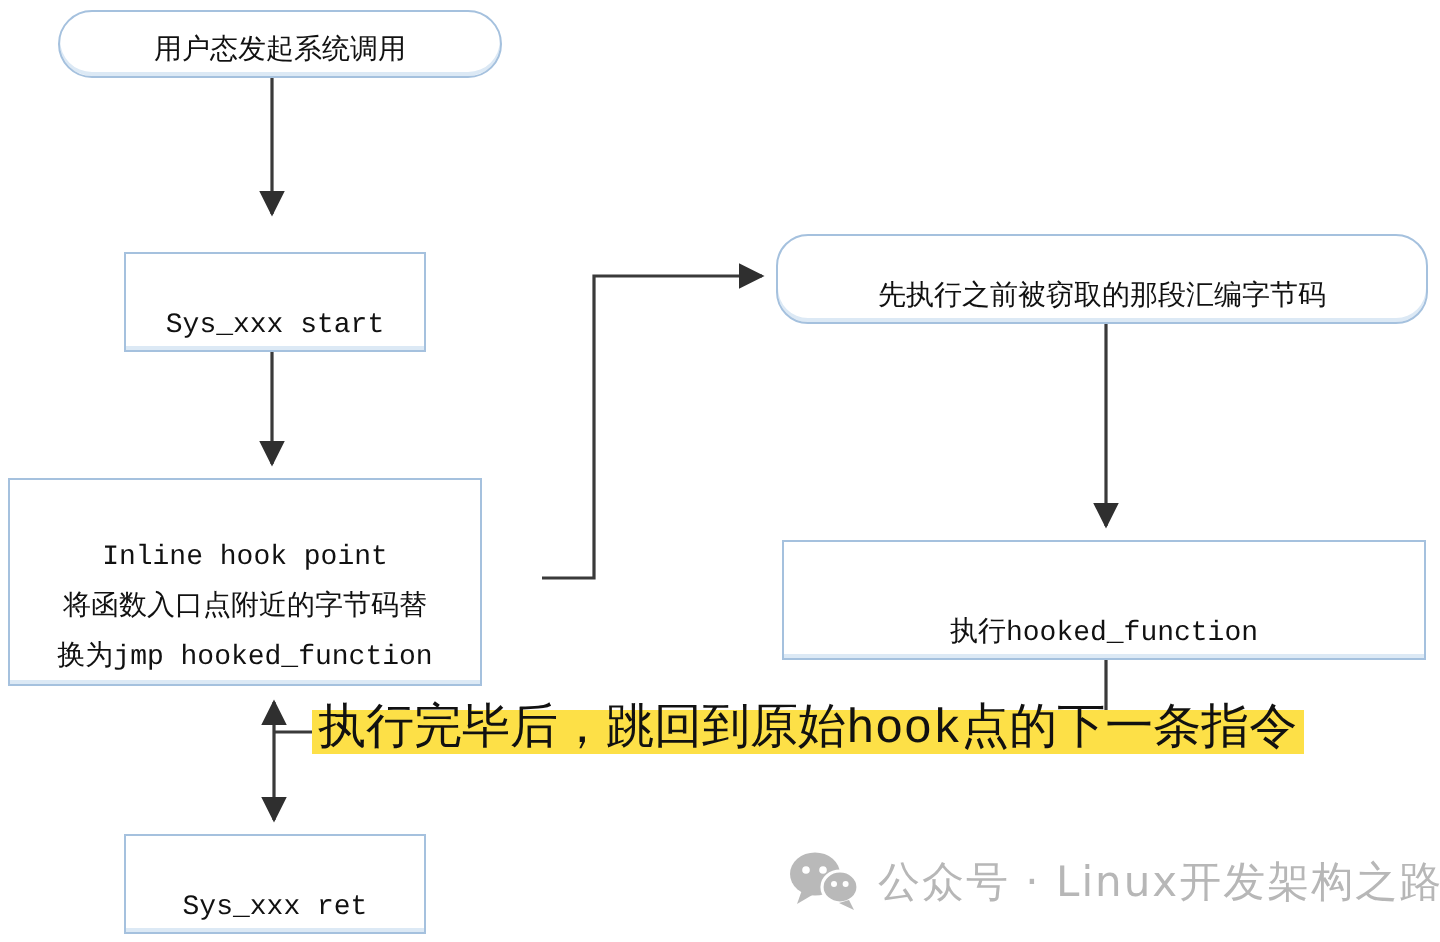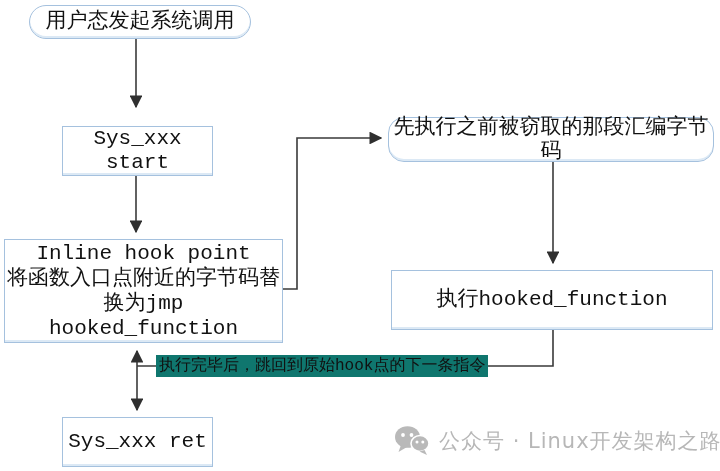--- a/index.html
+++ b/index.html
@@ -5,34 +5,34 @@
   html,body{margin:0;padding:0;background:#ffffff;}
   #canvas{
     position:relative;width:720px;height:471px;background:#ffffff;overflow:hidden;
     font-family:"Liberation Mono","DejaVu Sans Mono",monospace;
     color:#111111;
   }
   #edges{position:absolute;left:0;top:0;width:720px;height:471px;z-index:1;}
   .node{
     position:absolute;z-index:2;box-sizing:border-box;
     border:1.6px solid #a5c1de;background:#ffffff;
-    display:flex;flex-direction:column;align-items:center;justify-content:center;
-    text-align:center;font-size:21px;line-height:24px;
+    display:flex;flex-direction:column;align-items:center;justify-content:flex-end;
+    text-align:center;font-size:14px;line-height:24px;
     box-shadow:inset 0 -2px 0 #dce9f5;
   }
   .terminal{border-radius:17px;}
   #node-start     {left:29px; top:5px;  width:222px;height:34px;}
   #node-sys-start {left:62px; top:126px;width:151px;height:50px;}
-  #node-inline    {left:4px;  top:239px;width:279px;height:104px;line-height:25px;}
+  #node-inline    {left:4px;  top:239px;width:237px;height:104px;line-height:25px;}
   #node-steal     {left:388px;top:117px;width:326px;height:45px;border-radius:16px;}
   #node-exec      {left:391px;top:270px;width:322px;height:60px;}
   #node-sys-ret   {left:62px; top:417px;width:151px;height:50px;}
   .edge-label{
-    position:absolute;z-index:3;background:#0f766e;padding:0 3px;
-    font-size:16px;line-height:22px;white-space:nowrap;color:#111111;
+    position:absolute;z-index:3;background:#fde047;padding:0 3px;
+    font-size:24px;line-height:22px;white-space:nowrap;color:#111111;
   }
   #label-return{left:156px;top:355px;}
   #watermark{
     position:absolute;z-index:3;left:394px;top:425px;
     display:flex;align-items:center;gap:9px;
     font-family:"DejaVu Sans","Liberation Sans",sans-serif;
     font-size:21px;color:#b7b7b7;letter-spacing:1px;white-space:nowrap;
   }
 </style>
 </head>

